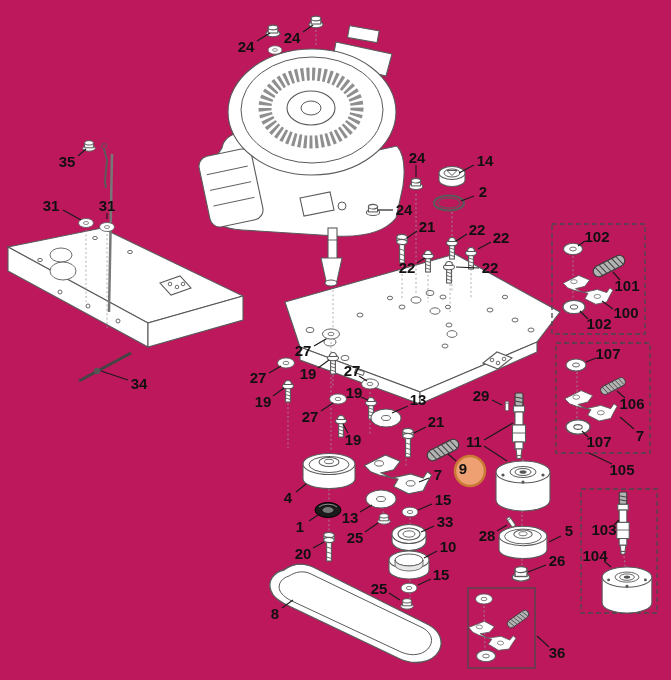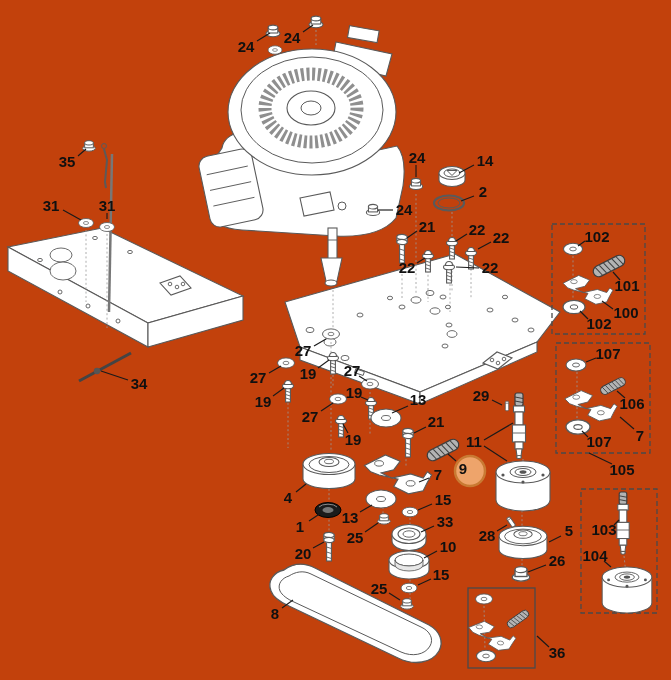--- a/index.html
+++ b/index.html
@@ -1,16 +1,16 @@
 <!DOCTYPE html>
 <html><head>
 <meta charset="utf-8">
 <style>
   html,body{margin:0;padding:0;background:#ffffff;}
-  .stage{position:relative;width:671px;height:680px;background:#c2410c;overflow:hidden;
+  .stage{position:relative;width:671px;height:680px;background:#be185d;overflow:hidden;
          font-family:"Liberation Sans", sans-serif;}
   svg{display:block;}
   .pw{fill:#ffffff;stroke:#5a5a5a;stroke-width:1.1;}
   .pn{fill:none;stroke:#5a5a5a;stroke-width:1;}
   .ph{fill:#ffffff;stroke:#5a5a5a;stroke-width:0.9;}
   .ln{stroke:#5a5a5a;stroke-width:0.9;fill:none;}
   .pd{fill:#555;stroke:none;}
   .sprbody{fill:#b3b3b3;stroke:#3d3d3d;stroke-width:1.2;}
   .sprln{stroke:#3d3d3d;stroke-width:1;}
   .finring{fill:none;stroke:#8f8f8f;stroke-width:13;stroke-dasharray:3 2.6;}

